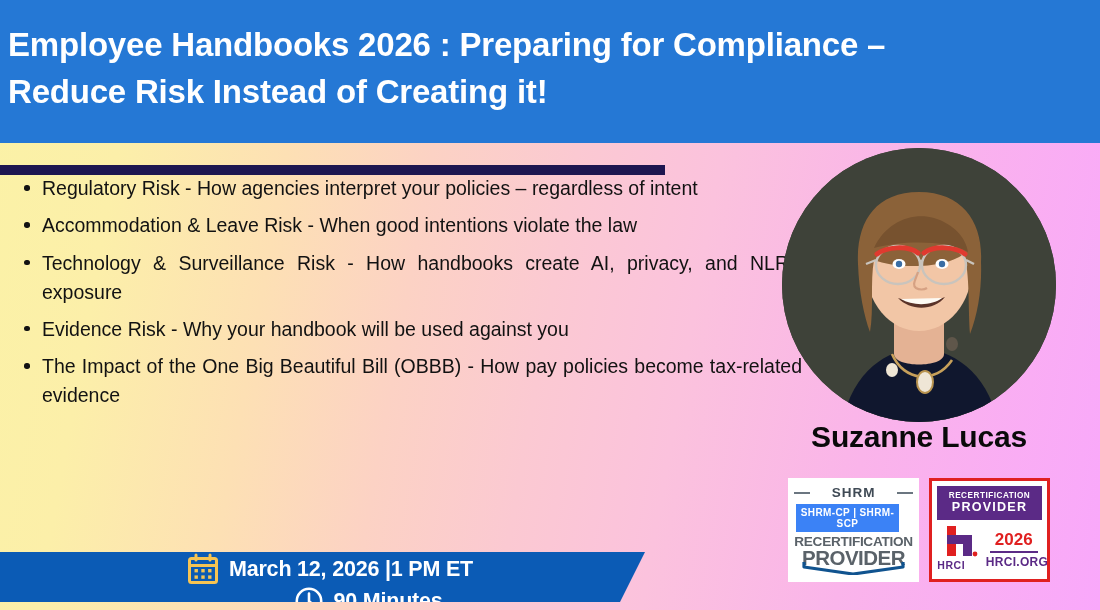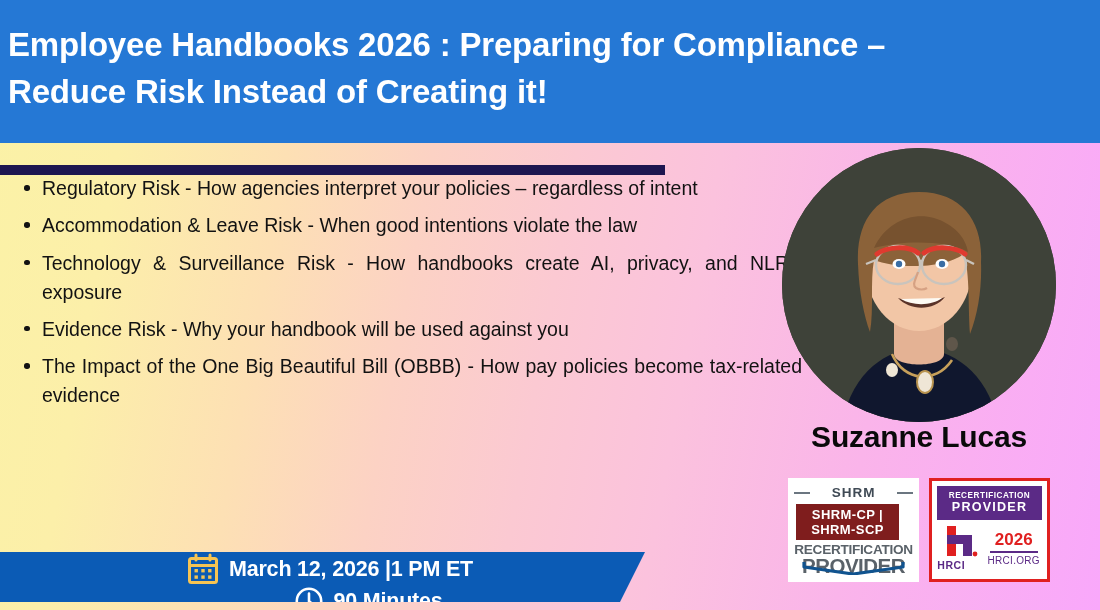--- a/index.html
+++ b/index.html
@@ -149,23 +149,23 @@
     background: #6b7680;
   }
   .shrm-word {
     color: #3f4a55;
     font-size: 13.5px;
     font-weight: bold;
     letter-spacing: 1px;
   }
   .shrm-pill {
     margin: 4px 14px 3px 2px;
-    background: #7f1d1d;
+    background: #3b82f6;
     color: #ffffff;
-    font-size: 13px;
+    font-size: 10px;
     font-weight: bold;
     letter-spacing: 0.4px;
     padding: 3px 0 3px 0;
   }
   .shrm-recert {
     color: #5a6269;
     font-size: 13.6px;
     font-weight: bold;
     letter-spacing: -0.3px;
     line-height: 1.05;
@@ -237,22 +237,22 @@
     font-weight: bold;
     line-height: 1;
   }
   .hrci-divider {
     height: 1.5px;
     background: #5b2a86;
     margin: 3px 4px 2px 4px;
   }
   .hrci-site {
     color: #5b2a86;
-    font-size: 10px;
-    font-weight: normal;
+    font-size: 12px;
+    font-weight: bold;
     letter-spacing: 0.3px;
   }
 
   
   .footer-bar {
     position: absolute;
     left: 0;
     top: 552px;
     width: 645px;
     height: 50px;

